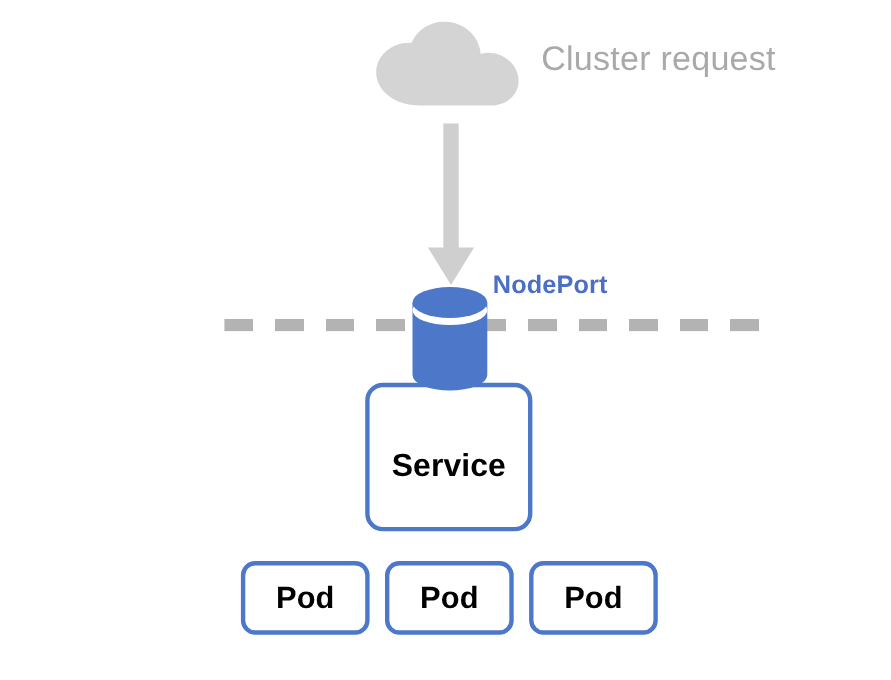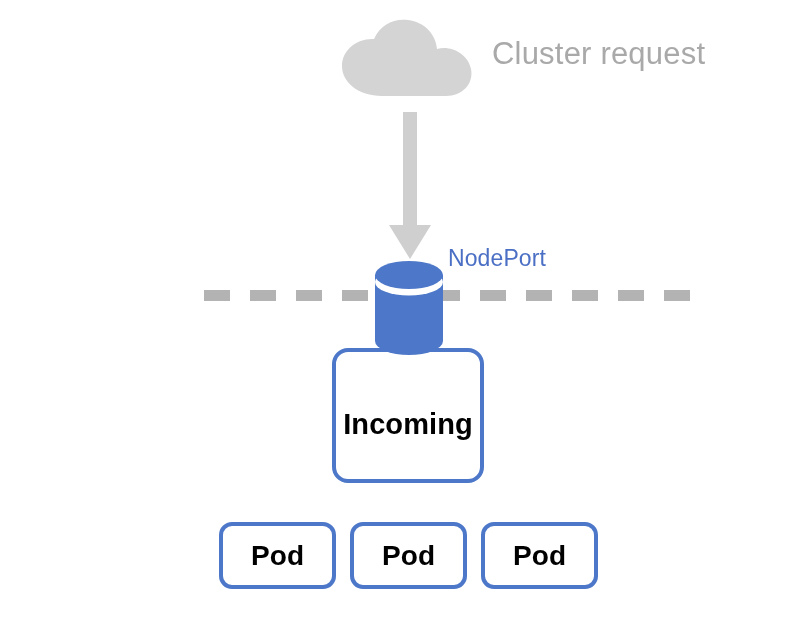--- a/index.html
+++ b/index.html
@@ -77,21 +77,21 @@
       rgba(255,255,255,0) 46px
     );
   }
 
   
   .nodeport-label {
     position: absolute;
     left: 448px;
     top: 245px;
     font-size: 23px;
-    font-weight: 400;
+    font-weight: 700;
     color: #4a6fc4;
     letter-spacing: 0.1px;
     white-space: nowrap;
   }
 
   
   .service-box {
     position: absolute;
     left: 332px;
     top: 348px;
@@ -119,21 +119,21 @@
     left: 374px;
     top: 259px;
     width: 70px;
     height: 98px;
   }
   .cylinder svg { display: block; }
 
   
   .pod-box {
     position: absolute;
-    top: 522px;
+    top: 510px;
     width: 117px;
     height: 67px;
     box-sizing: border-box;
     border: 4px solid #4d78c9;
     border-radius: 13px;
     background: #ffffff;
     display: flex;
     align-items: center;
     justify-content: center;
   }
@@ -169,21 +169,21 @@
 
   <div class="arrow-wrap">
     <svg width="48" height="150" viewBox="0 0 48 150" xmlns="http://www.w3.org/2000/svg">
       <path d="M17 0 L31 0 L31 113 L45 113 L24 147 L3 113 L17 113 Z" fill="#cfcfcf"></path>
     </svg>
   </div>
 
   <div class="cluster-line"></div>
 
   <div class="service-box">
-    <span class="box-text">Incoming</span>
+    <span class="box-text">Service</span>
   </div>
 
   <div class="cylinder">
     <svg width="70" height="98" viewBox="0 0 70 98" xmlns="http://www.w3.org/2000/svg">
 
       <path d="M1 16 L1 82 A 34 14 0 0 0 69 82 L69 16 Z" fill="#4d78c9"></path>
 
       <ellipse cx="35" cy="23" rx="34" ry="13.5" fill="#ffffff"></ellipse>
 
       <ellipse cx="35" cy="16" rx="34" ry="14" fill="#4d78c9"></ellipse>

